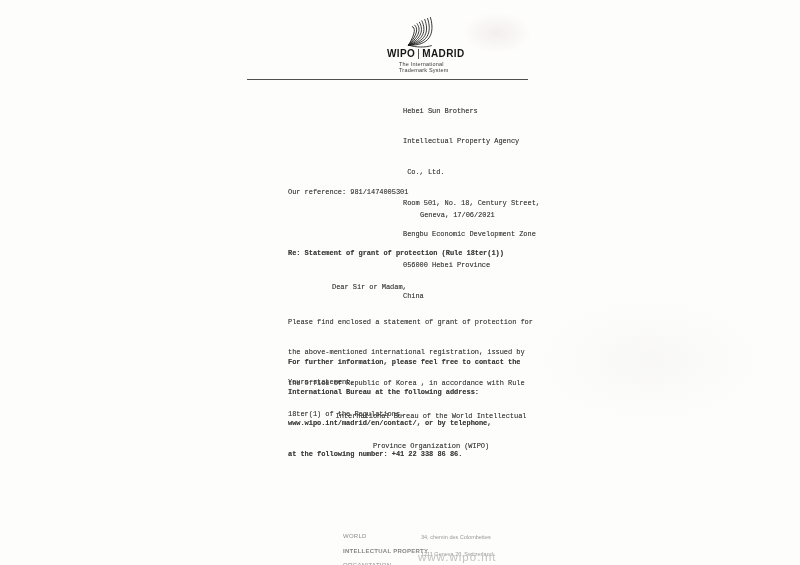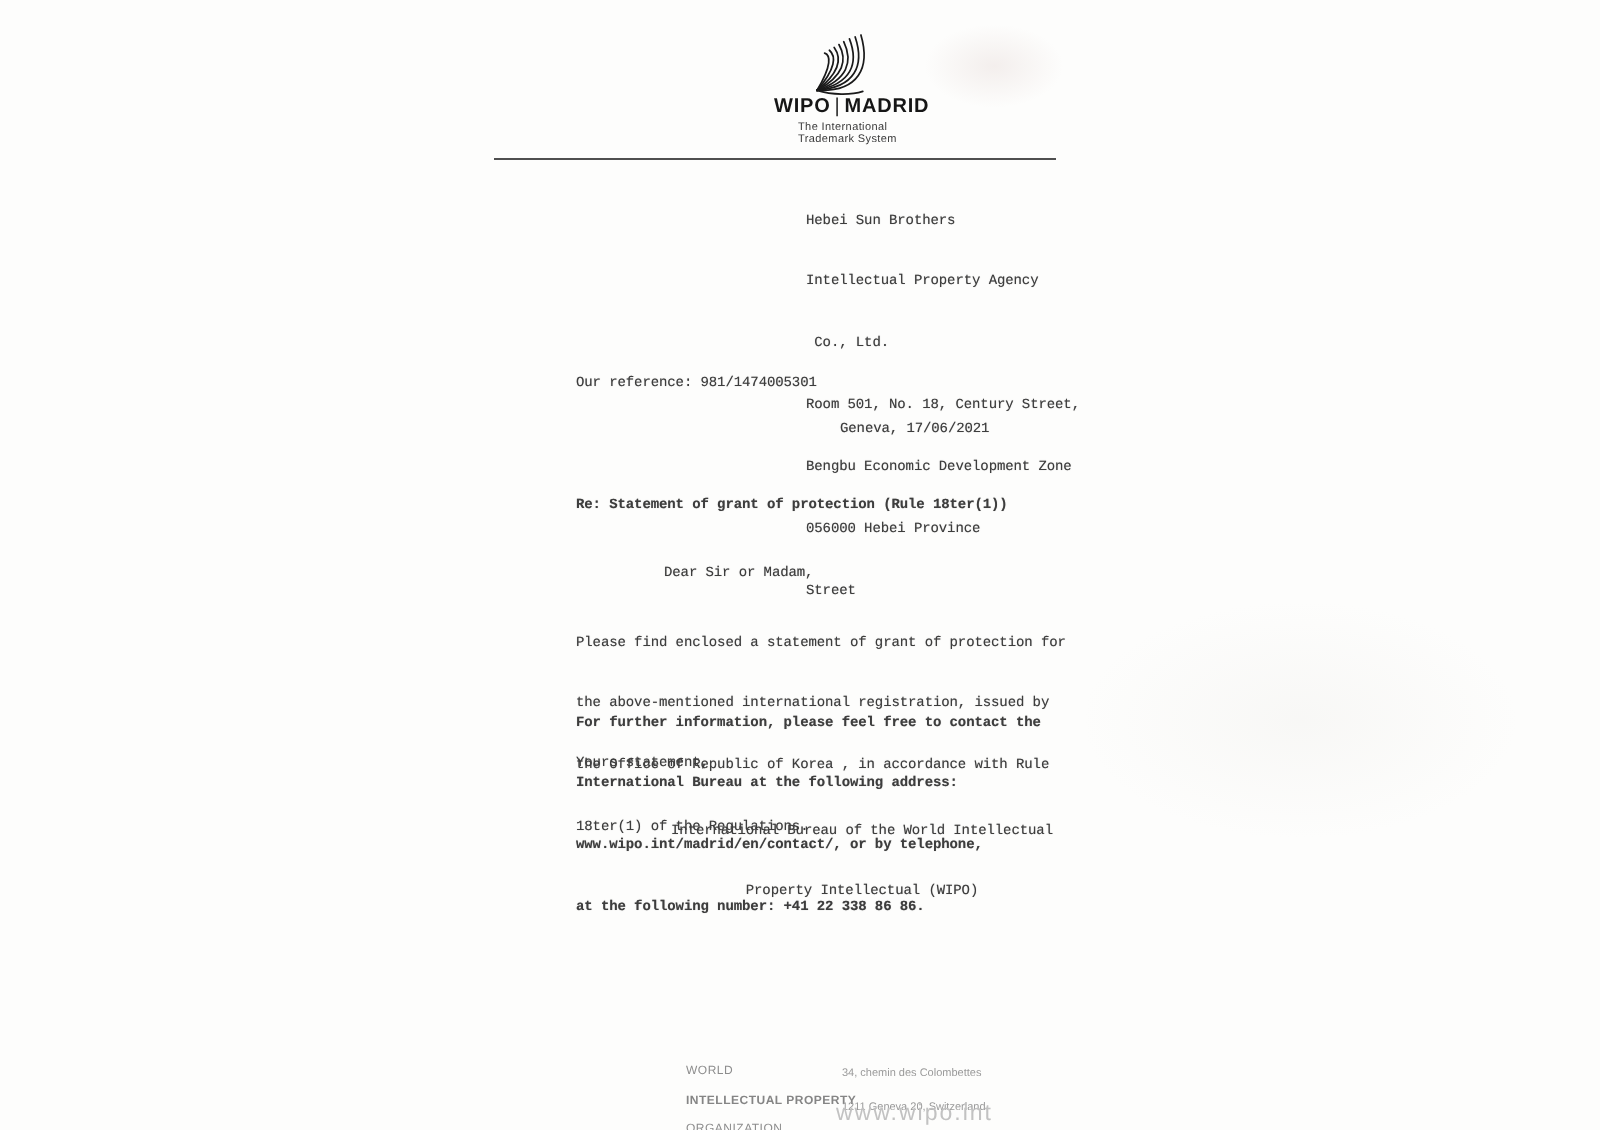--- a/index.html
+++ b/index.html
@@ -114,21 +114,21 @@
   </div>
   <div class="rule"></div>
 
   <div class="mono recipient">
     <div>Hebei Sun Brothers</div>
     <div>Intellectual Property Agency</div>
     <div> Co., Ltd.</div>
     <div>Room 501, No. 18, Century Street,</div>
     <div>Bengbu Economic Development Zone</div>
     <div>056000 Hebei Province</div>
-    <div>Street</div>
+    <div>China</div>
   </div>
 
   <div class="mono reference">Our reference: 981/1474005301</div>
   <div class="mono dateline">Geneva, 17/06/2021</div>
 
   <div class="mono subject">Re: Statement of grant of protection (Rule 18ter(1))</div>
 
   <div class="mono salutation">Dear Sir or Madam,</div>
 
   <div class="mono para1">
@@ -142,21 +142,21 @@
     <div>For further information, please feel free to contact the</div>
     <div>International Bureau at the following address:</div>
     <div>www.wipo.int/madrid/en/contact/, or by telephone,</div>
     <div>at the following number: +41 22 338 86 86.</div>
   </div>
 
   <div class="mono closing">Yours statement,</div>
 
   <div class="mono signature">
     <div>International Bureau of the World Intellectual</div>
-    <div>Property Intellectual (WIPO)</div>
+    <div>Province Organization (WIPO)</div>
   </div>
 
   <div class="footer-org">
     <div>WORLD</div>
     <div class="org-bold">INTELLECTUAL PROPERTY</div>
     <div>ORGANIZATION</div>
   </div>
   <div class="footer-address">
     <div>34, chemin des Colombettes</div>
     <div>1211 Geneva 20, Switzerland</div>

